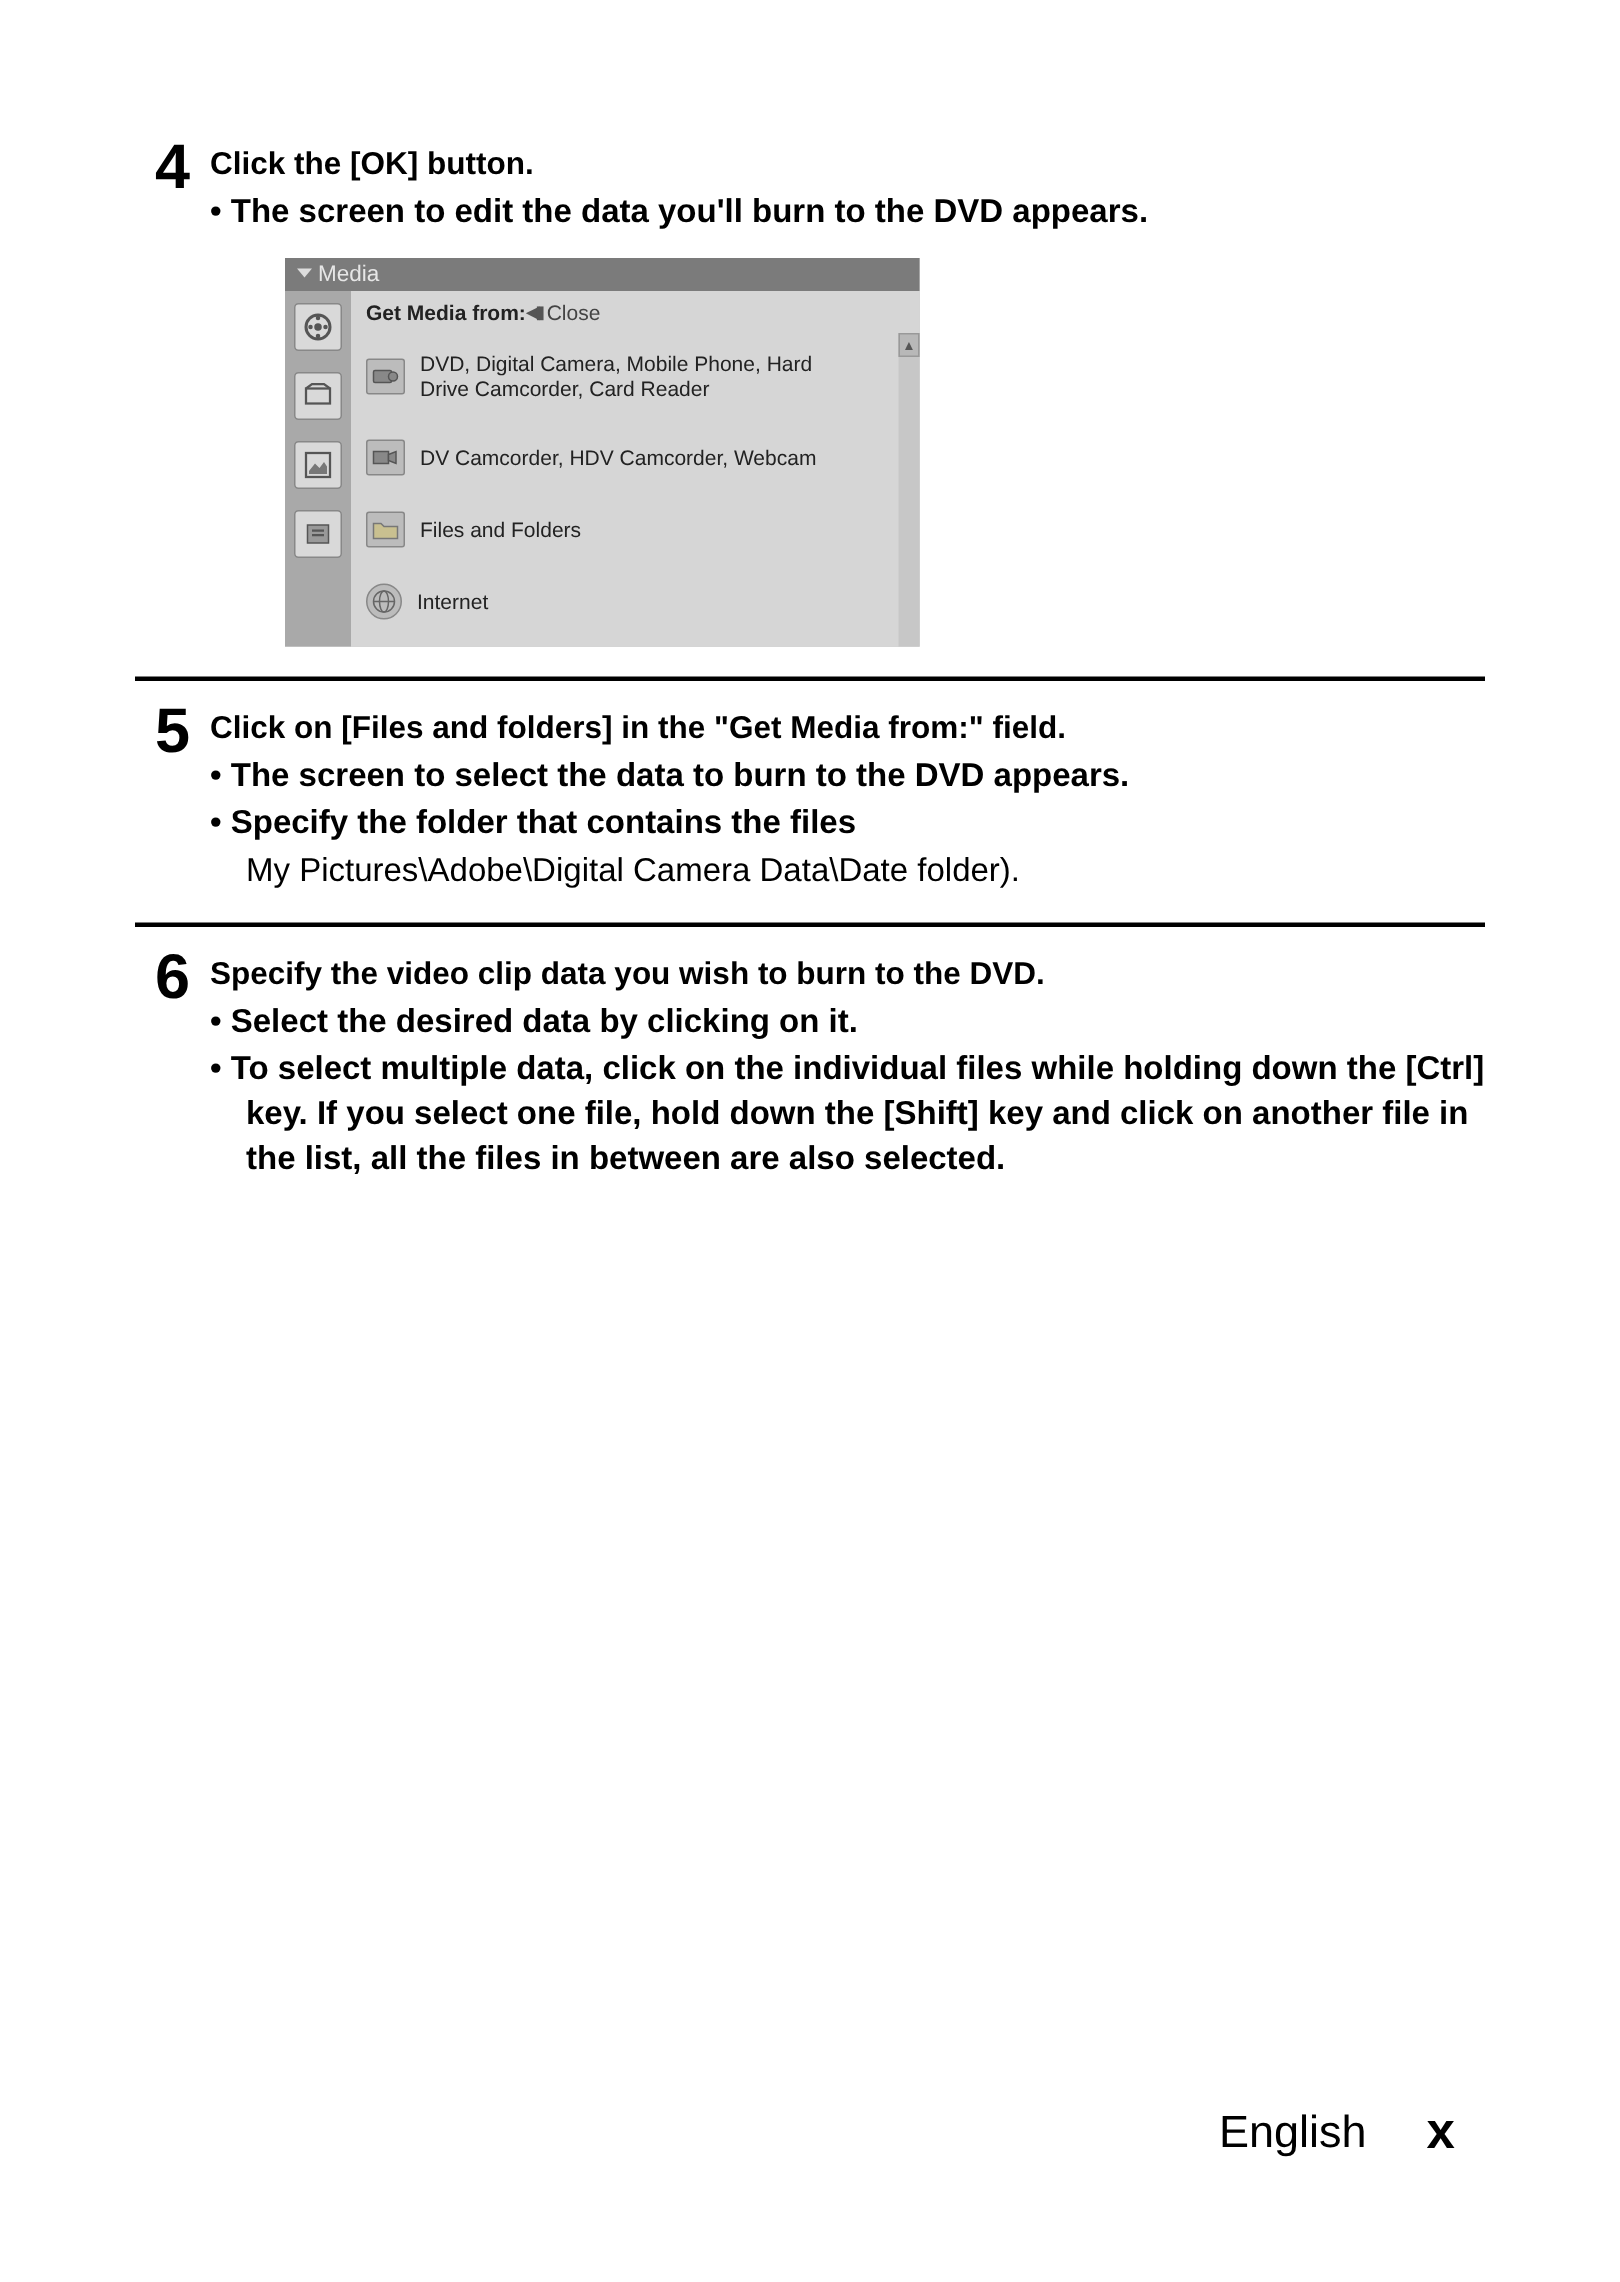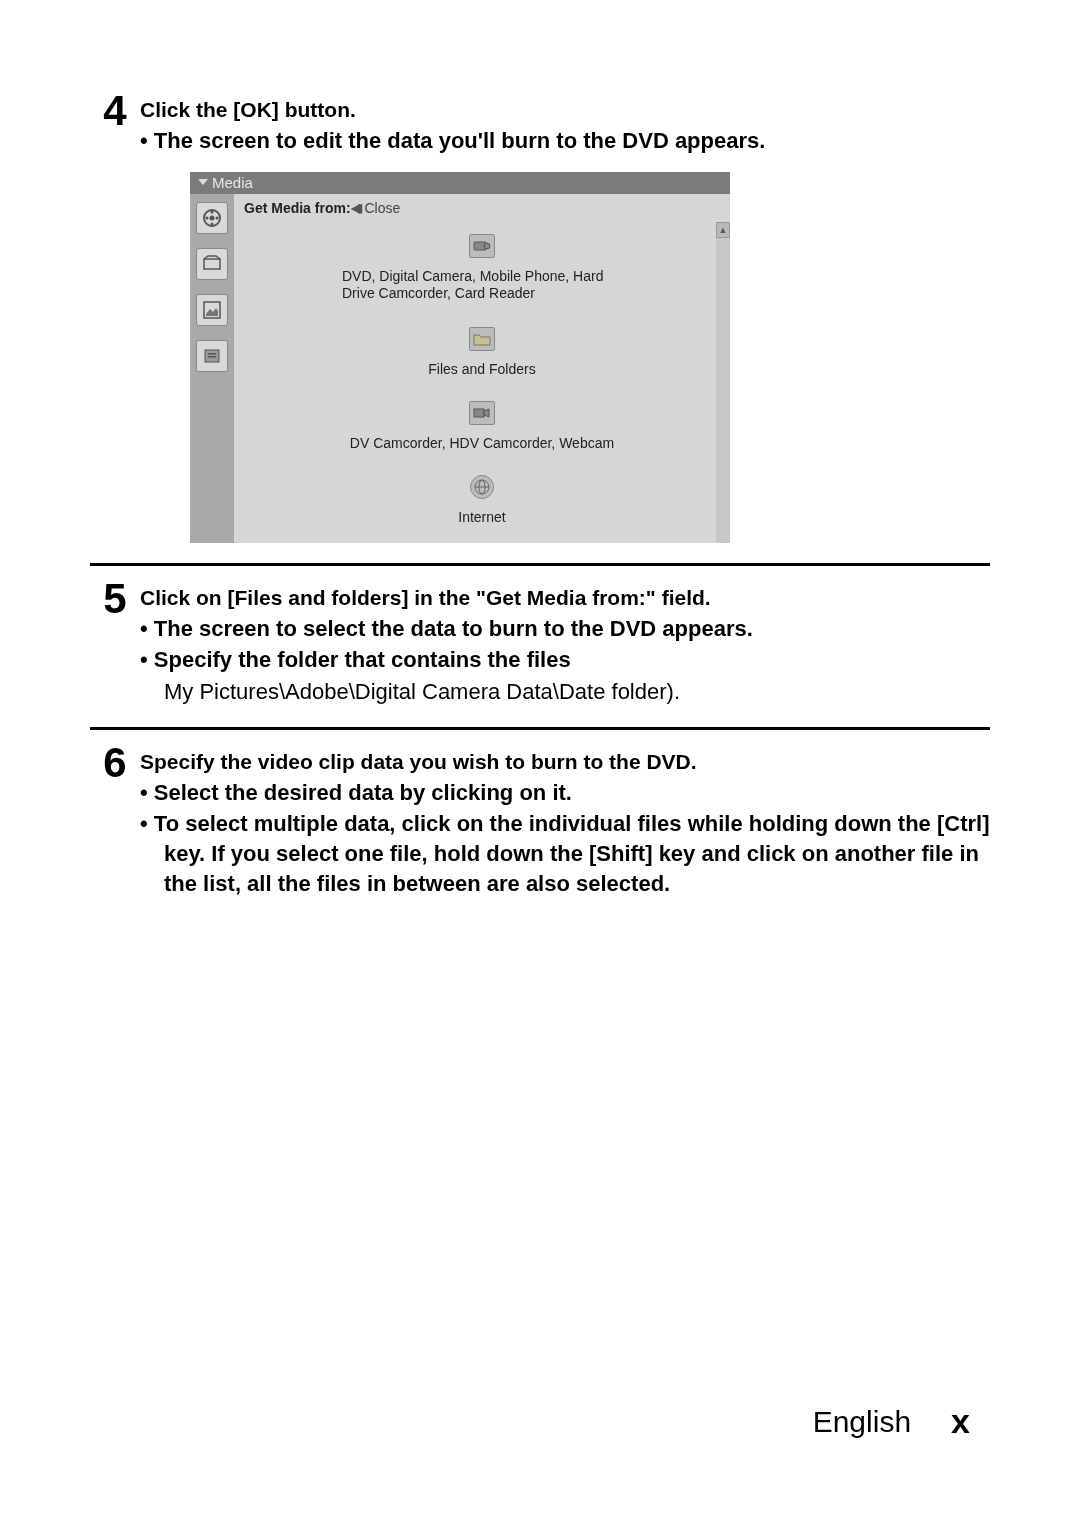--- a/index.html
+++ b/index.html
@@ -58,21 +58,21 @@
     }
     .divider {
       border: none;
       border-top: 3px solid #000;
       margin: 20px 0 12px 0;
     }
 
     
     .panel-wrap {
       margin: 14px 0 6px 100px;
-      width: 540px;
+      width: 423px;
       background: #a9a9a9;
     }
     .panel-titlebar {
       background: #7b7b7b;
       color: #e6e6e6;
       font-size: 15px;
       padding: 2px 8px 3px 8px;
       display: flex;
       align-items: center;
       gap: 4px;
@@ -140,21 +140,20 @@
       position: relative;
       padding-bottom: 6px;
     }
     .list-item {
       display: flex;
       align-items: center;
       gap: 10px;
       padding: 12px 10px 12px 10px;
       font-size: 14px;
       color: #222;
-      flex-direction: column;
     }
     .item-icon {
       width: 26px;
       height: 24px;
       background: #bcbcbc;
       border: 1px solid #888;
       border-radius: 2px;
       flex-shrink: 0;
       display: flex;
       align-items: center;
@@ -268,33 +267,33 @@
               <svg width="18" height="14" viewBox="0 0 18 14">
                   <rect x="1" y="3" width="12" height="8" rx="1" fill="#888" stroke="#555"></rect>
                   <circle cx="14" cy="7" r="3" fill="#888" stroke="#555"></circle>
                 </svg>
             </div>
             <span style="max-width:280px; line-height:1.25;">DVD, Digital Camera, Mobile Phone, Hard Drive Camcorder, Card Reader</span>
           </div>
           <div class="list-item">
             <div class="item-icon">
               <svg width="18" height="14" viewBox="0 0 18 14">
-                  <path d="M1 3 L6 3 L8 5 L17 5 L17 13 L1 13 Z" fill="#c9c090" stroke="#777"></path>
-                </svg>
-            </div>
-            <span>Files and Folders</span>
-          </div>
-          <div class="list-item">
-            <div class="item-icon">
-              <svg width="18" height="14" viewBox="0 0 18 14">
                   <rect x="1" y="3" width="10" height="8" fill="#888" stroke="#555"></rect>
                   <path d="M11 5 L16 3 L16 11 L11 9 Z" fill="#888" stroke="#555"></path>
                 </svg>
             </div>
             <span>DV Camcorder, HDV Camcorder, Webcam</span>
+          </div>
+          <div class="list-item">
+            <div class="item-icon">
+              <svg width="18" height="14" viewBox="0 0 18 14">
+                  <path d="M1 3 L6 3 L8 5 L17 5 L17 13 L1 13 Z" fill="#c9c090" stroke="#777"></path>
+                </svg>
+            </div>
+            <span>Files and Folders</span>
           </div>
           <div class="list-item">
             <div class="item-icon round">
               <svg width="16" height="16" viewBox="0 0 16 16">
                   <circle cx="8" cy="8" r="7" fill="none" stroke="#666" stroke-width="1"></circle>
                   <ellipse cx="8" cy="8" rx="3" ry="7" fill="none" stroke="#666" stroke-width="1"></ellipse>
                   <line x1="1" y1="8" x2="15" y2="8" stroke="#666"></line>
                 </svg>
             </div>
             <span>Internet</span>

